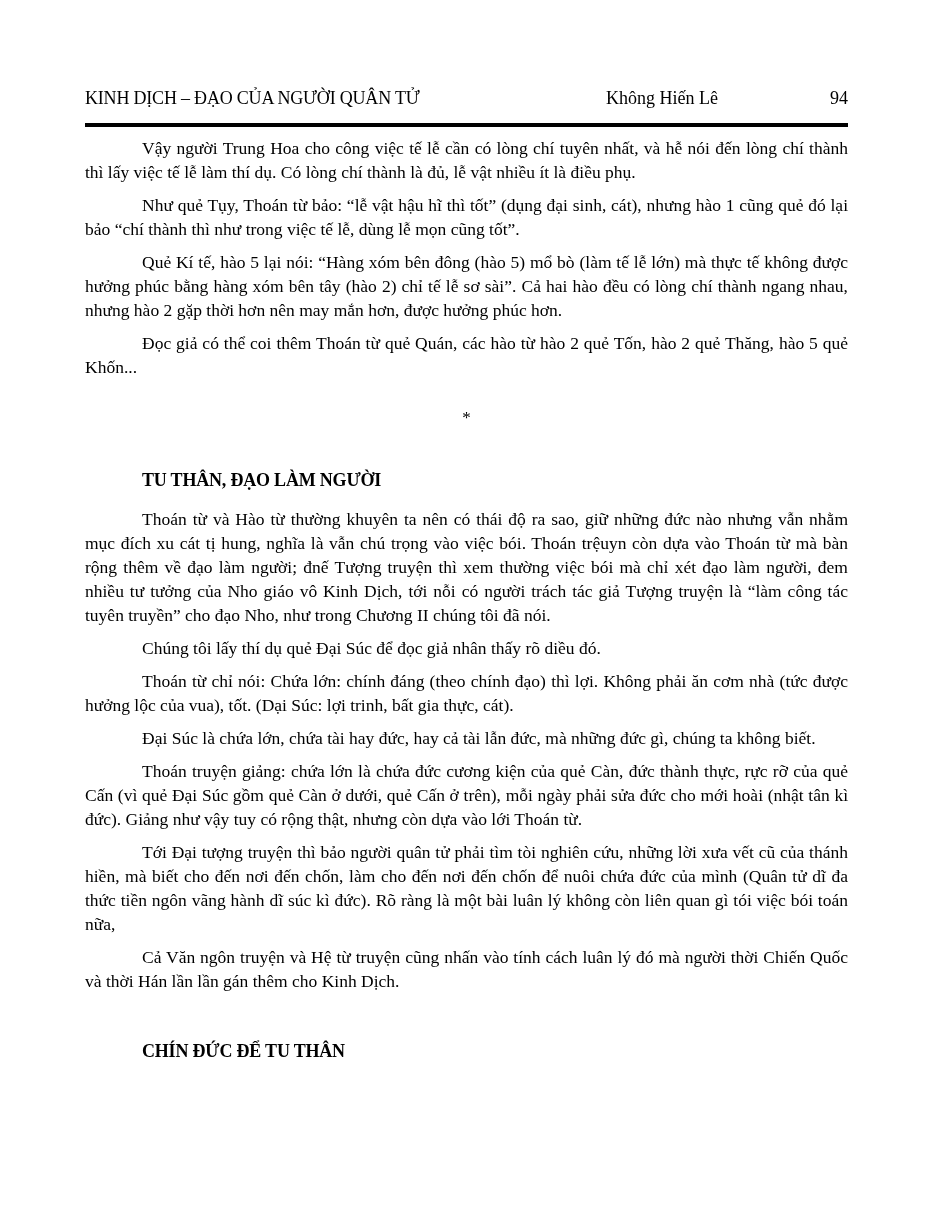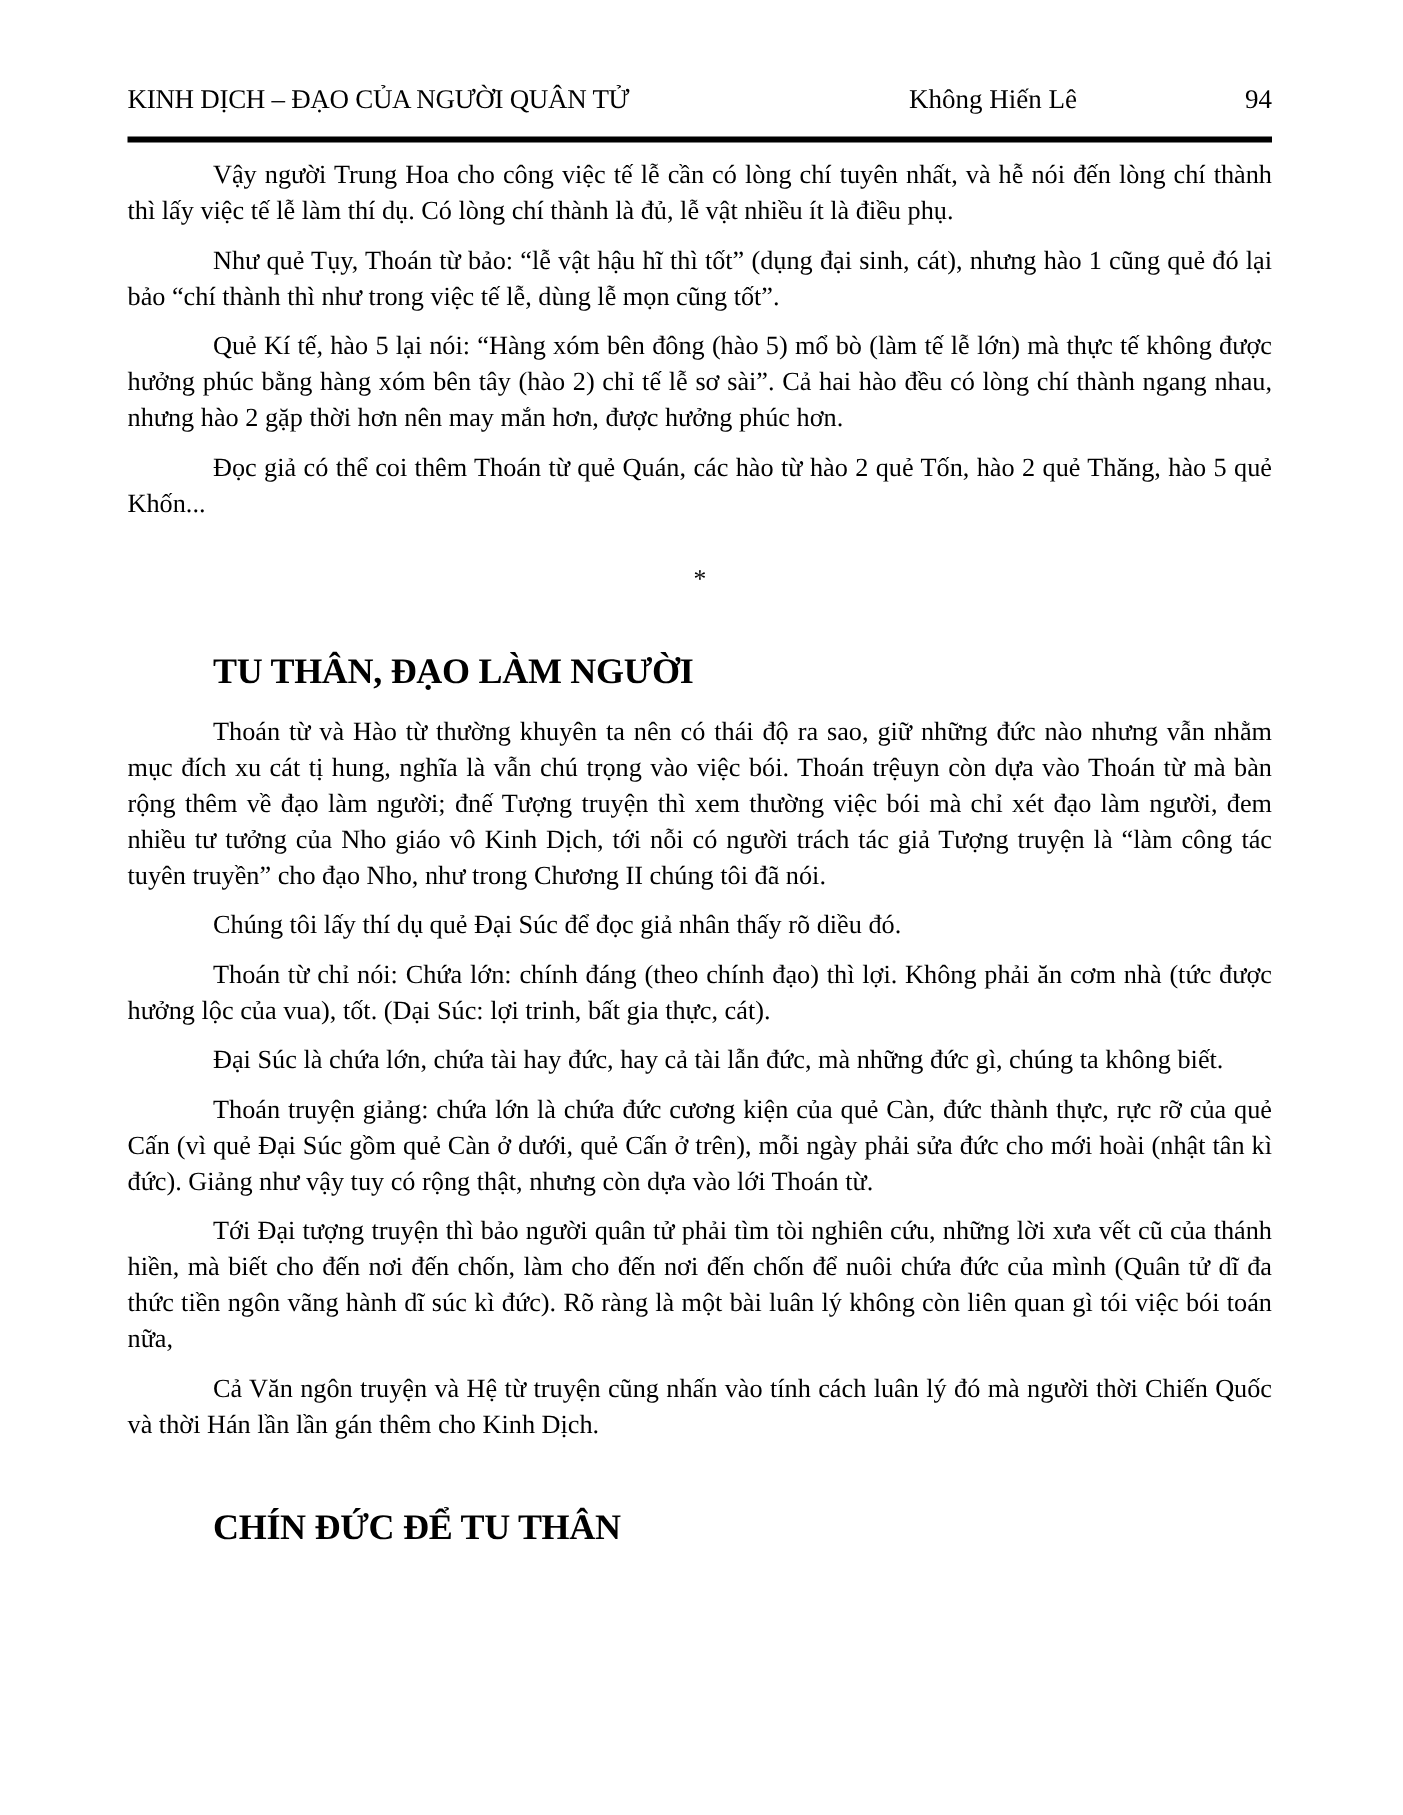--- a/index.html
+++ b/index.html
@@ -27,20 +27,21 @@
     line-height: 22px;
     white-space: nowrap;
   }
   .page-header .hdr-title {
     flex: 1;
     letter-spacing: -0.2px;
   }
   .page-header .hdr-author { }
   .page-header .hdr-page {
     margin-left: 112px;
+    margin-top: 32px;
   }
   .header-rule {
     height: 4px;
     background: #000000;
     margin-top: 14px;
     border: none;
   }
   .content {
     margin-top: 9px;
     font-size: 17.5px;
@@ -51,21 +52,21 @@
     margin: 0 0 9px 0;
     text-indent: 57px;
   }
   .separator {
     text-align: center;
     text-indent: 0;
     margin: 27px 0 0 0;
     font-size: 17px;
   }
   h2.section-heading {
-    font-size: 24px;
+    font-size: 18px;
     font-weight: bold;
     letter-spacing: -0.2px;
     margin: 38px 0 15px 57px;
     text-align: left;
   }
   h2.section-heading.second {
     margin-top: 46px;
   }
 </style>
 </head>

